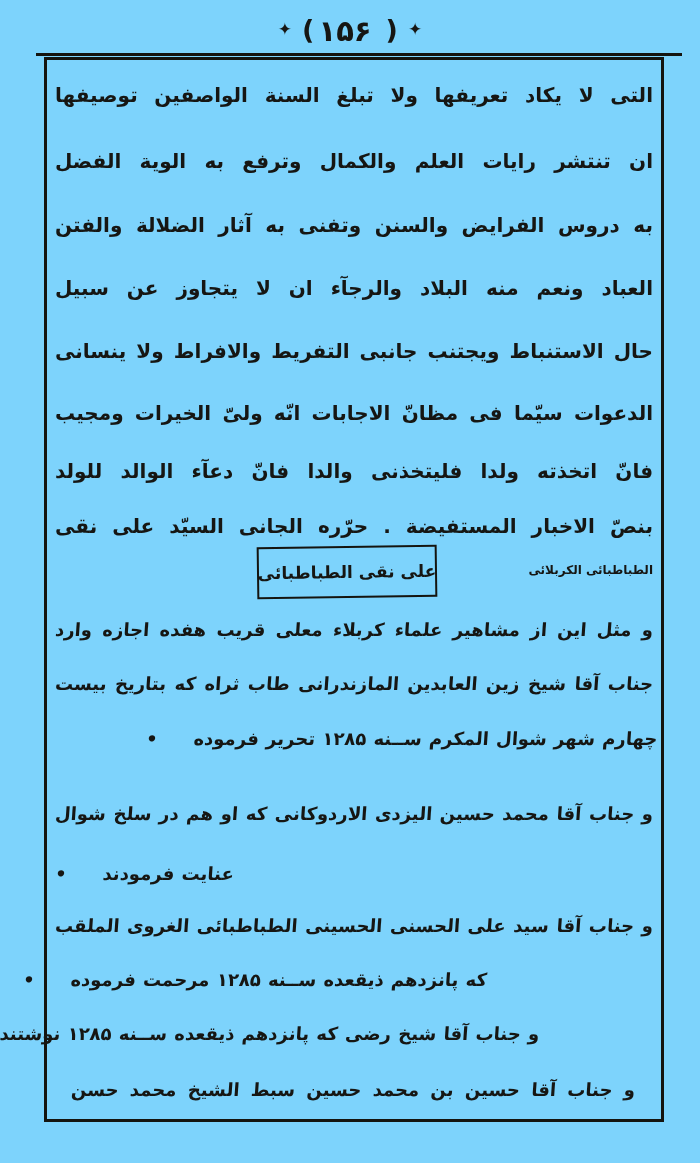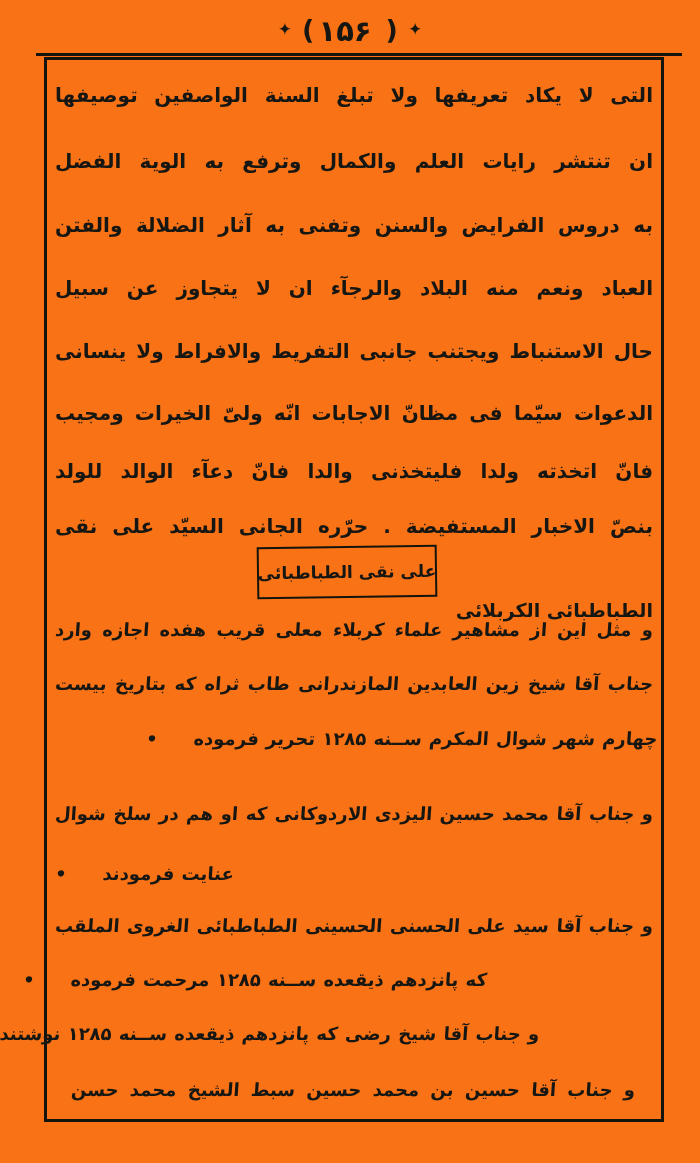--- a/index.html
+++ b/index.html
@@ -1,19 +1,19 @@
 <!DOCTYPE html>
 <html lang="fa" dir="rtl"><head>
 <meta charset="utf-8">
 <style>
   html,body{margin:0;padding:0;background:#e9e9e6;}
   .page{
     position:relative;
     width:700px;height:1163px;
-    background:#f97316;
+    background:#7dd3fc;
     overflow:hidden;
     font-family:"DejaVu Sans",sans-serif;
     color:#161613;
     margin:0 auto;
   }
   
   .header{
     position:absolute;top:14px;left:0;width:100%;
     text-align:center;
     font-weight:bold;
@@ -44,21 +44,21 @@
     left:8px;right:8px;height:40px;
     font-size:20px;line-height:38px;
     text-align:justify;text-align-last:justify;
     word-spacing:2px;
   }
   .a1{top:16px;}  .a2{top:82px;}  .a3{top:146px;}  .a4{top:209px;}
   .a5{top:272px;} .a6{top:334px;} .a7{top:392px;}  .a8{top:447px;}
   
   .sig-right{
     top:492px;right:8px;height:40px;
-    font-size:19px;line-height:36px;text-align:right;white-space:nowrap;margin-top:40px;
+    font-size:12px;line-height:36px;text-align:right;white-space:nowrap;
   }
   .stamp-box{
     position:absolute;left:210px;top:486px;width:180px;height:52px;
     border:2.5px solid #14140f;
     transform:rotate(-0.8deg);
     display:flex;align-items:center;justify-content:center;
     box-sizing:border-box;
   }
   .stamp-text{
     direction:rtl;font-weight:bold;font-size:17px;white-space:nowrap;

